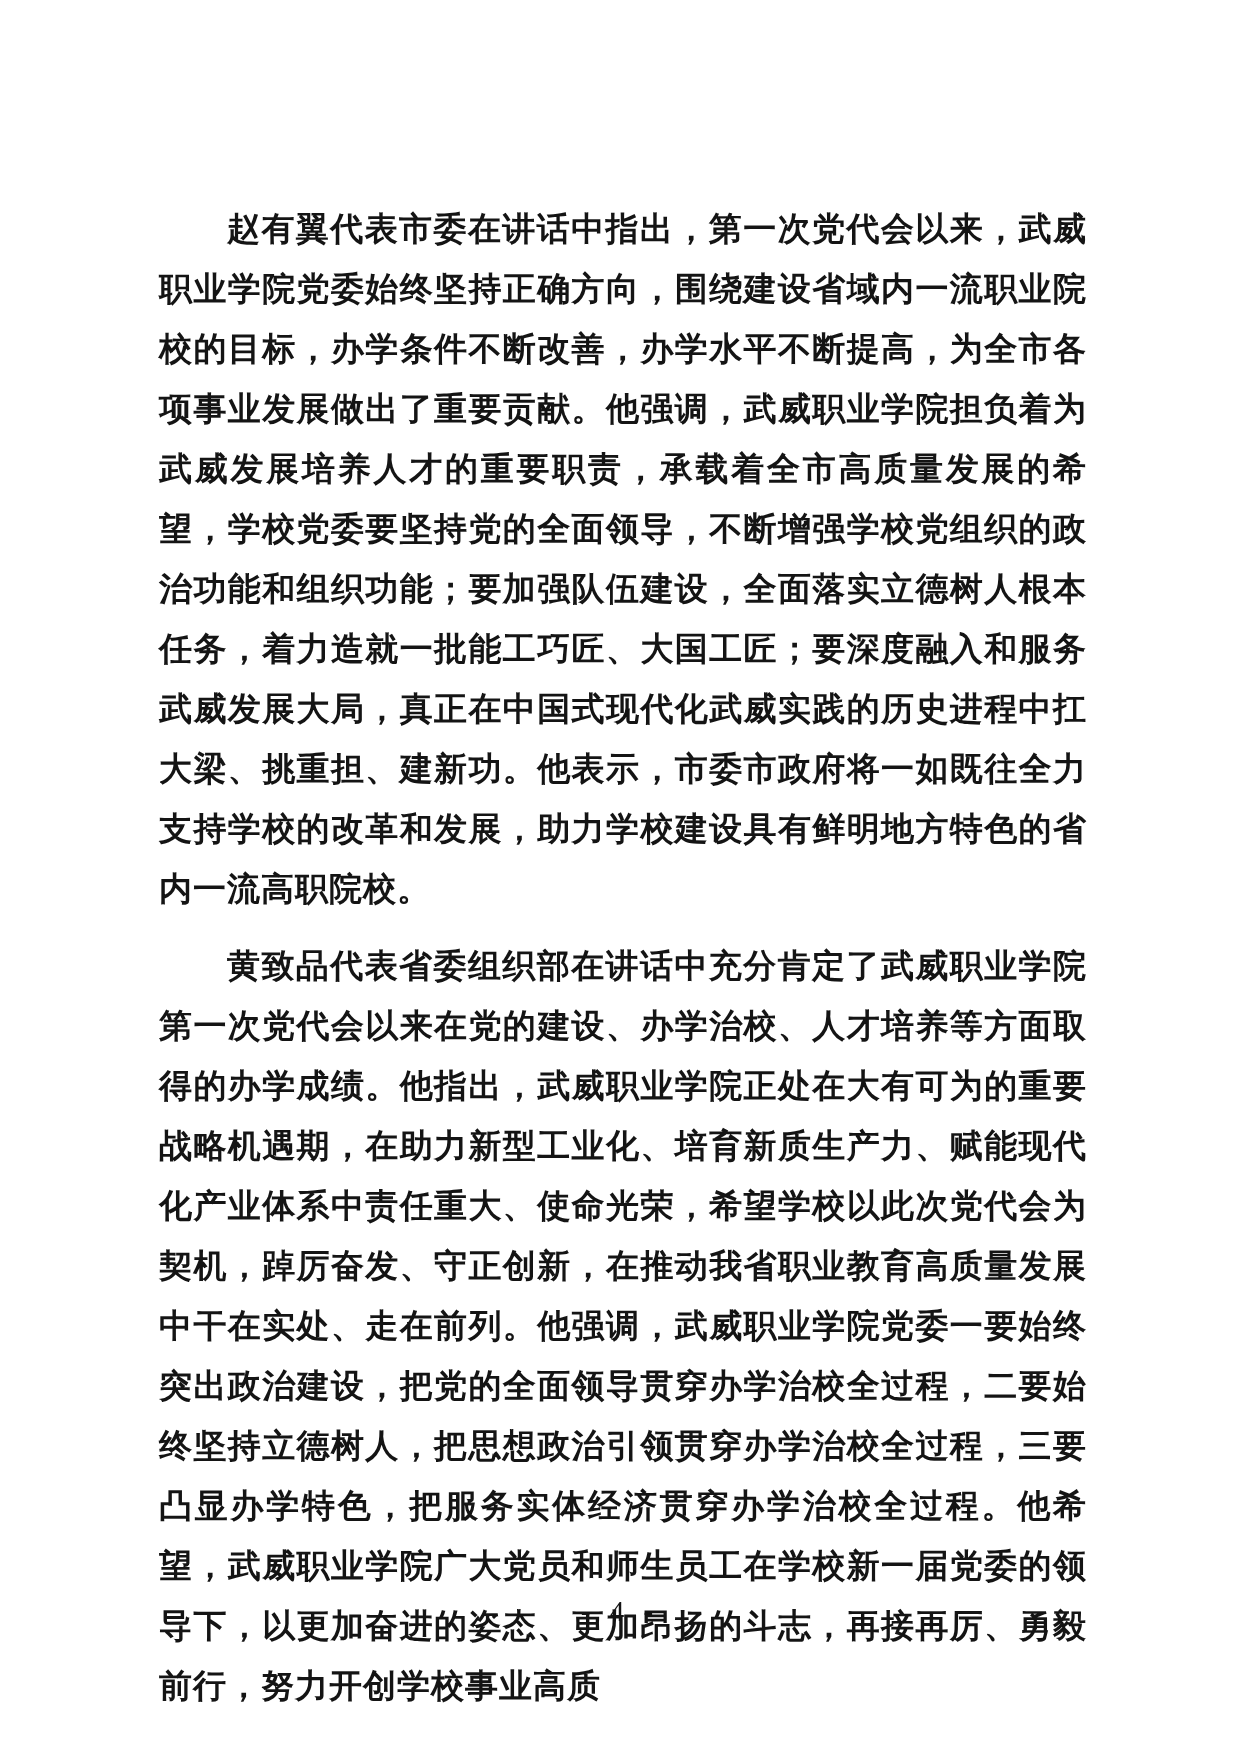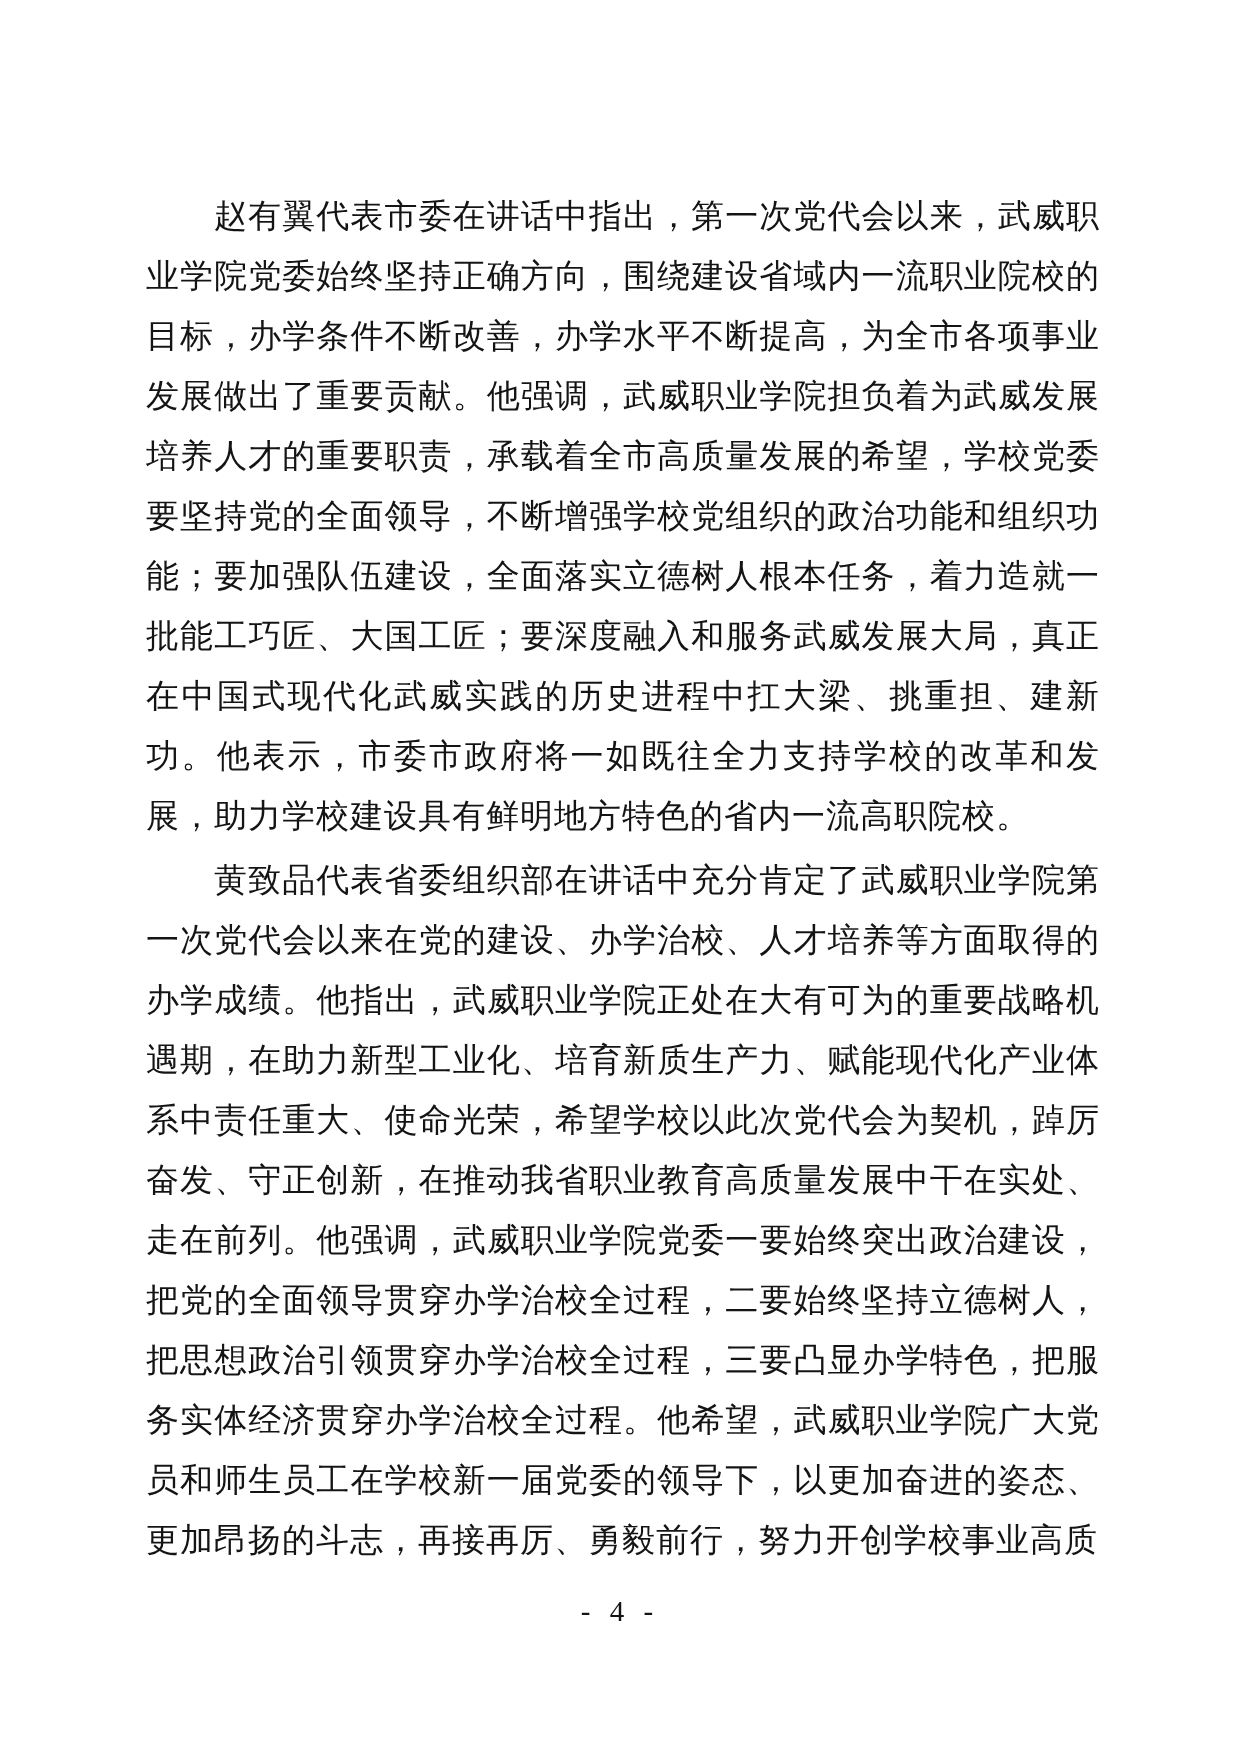--- a/index.html
+++ b/index.html
@@ -20,25 +20,25 @@
     left: 142px;
     top: 182px;
     width: 962px;
     color: #141414;
     font-size: 33px;
     line-height: 60px;
     letter-spacing: 1px;
     text-align: justify;
   }
   .body-text p {
-    margin: 4px;
+    margin: 17px;
     padding: 0;
     text-indent: 68px; 
     
-    font-weight: 400;
+    font-weight: 700;
   }
   .page-footer {
     position: absolute;
     left: 0;
     top: 1593px;
     width: 1240px;
     text-align: center;
     color: #141414;
     font-size: 29px;
     line-height: 36px;

